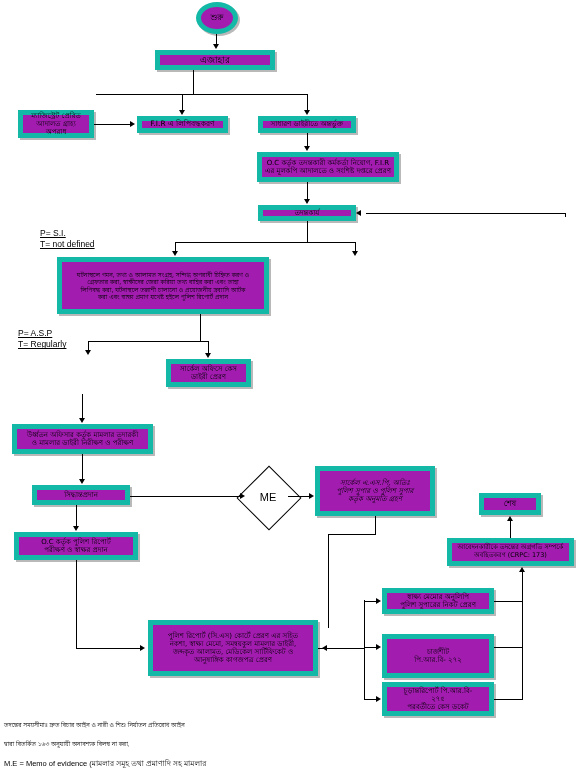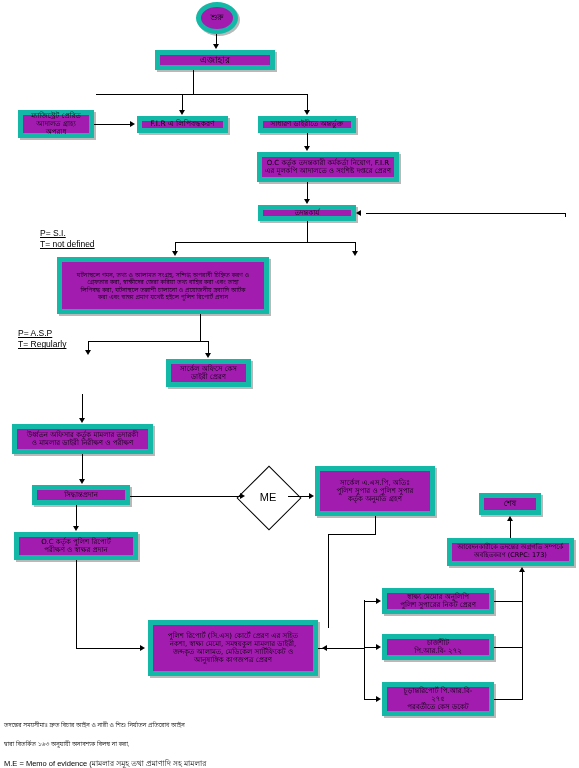--- a/index.html
+++ b/index.html
@@ -163,21 +163,21 @@
 
   <div class="node bn f7" style="left:32px;top:485px;width:98px;height:20px;">
     <span class="txt">সিদ্ধান্তপ্রদান</span>
   </div>
 
   <div class="diamond" style="left:238px;top:475px;width:60px;height:44px;">
     <div class="shape" style="left:8px;top:0px;width:44px;height:44px;"></div>
     <div class="dlabel">ME</div>
   </div>
 
-  <div class="node bn f7" style="left:315px;top:466px;width:120px;height:50px;">
+  <div class="node bn f7" style="left:315px;top:466px;width:120px;height:50px;font-style:italic;">
     <span class="txt">সার্কেল এ.এস.পি, অতিঃ
 পুলিশ সুপার ও পুলিশ সুপার
 কর্তৃক অনুমতি গ্রহণ</span>
   </div>
 
   <div class="node bn f7" style="left:148px;top:620px;width:170px;height:56px;">
     <span class="txt">পুলিশ রিপোর্ট (সি.এস) কোর্টে প্রেরণ এর সহিত
 নকশা, স্বাক্ষ্য মেমো, সমন্বয়কুল মামলার ডাইরী,
 জব্দকৃত আলামত, মেডিকেল সার্টিফিকেট ও
 আনুষাঙ্গিক কাগজপত্র প্রেরণ</span>
@@ -186,21 +186,21 @@
   <div class="node bn f7" style="left:14px;top:532px;width:124px;height:28px;">
     <span class="txt">O.C কর্তৃক পুলিশ রিপোর্ট
 পরীক্ষণ ও স্বাক্ষর প্রদান</span>
   </div>
 
   <div class="node bn f7" style="left:382px;top:588px;width:112px;height:26px;">
     <span class="txt">স্বাক্ষ্য মেমোর অনুলিপি
 পুলিশ সুপারের নিকট প্রেরণ</span>
   </div>
 
-  <div class="node bn f7" style="left:382px;top:634px;width:112px;height:26px;">
+  <div class="node bn f7" style="left:382px;top:634px;width:112px;height:44px;">
     <span class="txt">চার্জশীট
 পি.আর.বি- ২৭২</span>
   </div>
 
   <div class="node bn f7" style="left:382px;top:682px;width:112px;height:34px;">
     <span class="txt">চূড়ান্তরিপোর্ট পি.আর.বি-
 ২৭৫
 পরবর্তীতে কেস ডকেট</span>
   </div>
 

